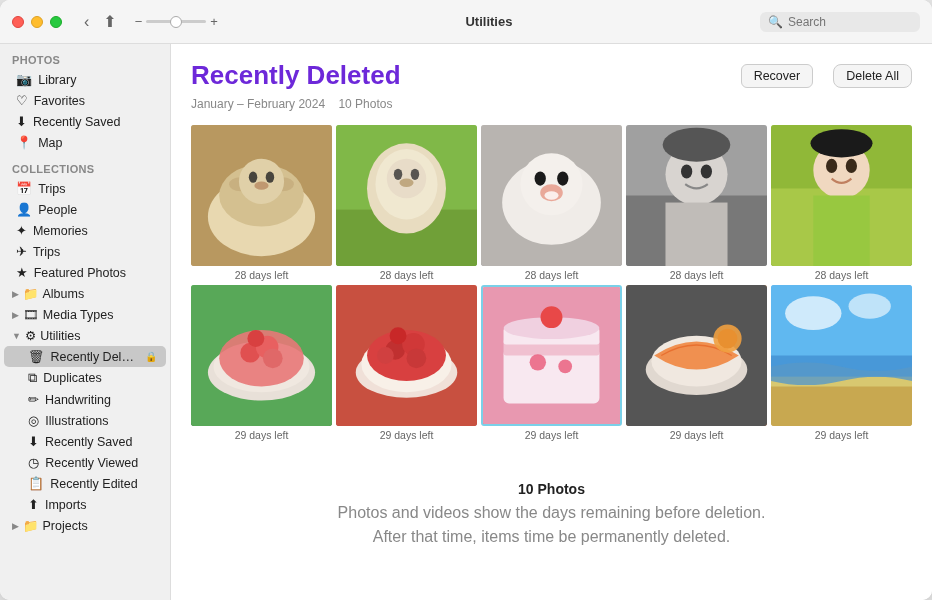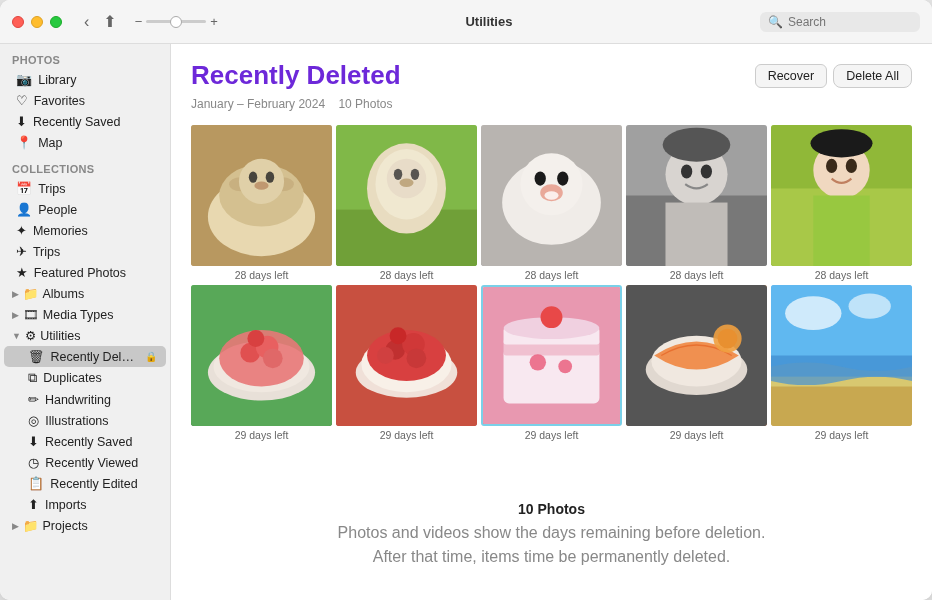--- a/index.html
+++ b/index.html
@@ -186,21 +186,21 @@
       justify-content: space-between;
       margin-bottom: 6px;
     }
     .content-title {
       font-size: 26px;
       font-weight: 700;
       color: #6d28d9;
     }
     .header-buttons {
       display: flex;
-      gap: 6px;
+      gap: 20px;
       align-items: center;
       padding-top: 4px;
     }
     .btn-recover, .btn-delete-all {
       padding: 4px 12px;
       border-radius: 6px;
       font-size: 12.5px;
       cursor: pointer;
       border: 1px solid #ccc;
       background: #f5f5f5;
@@ -213,21 +213,21 @@
     .content-subtitle {
       font-size: 12px;
       color: #888;
       margin-bottom: 14px;
     }
     
     .photo-grid {
       display: grid;
       grid-template-columns: repeat(5, 1fr);
       gap: 4px;
-      margin-bottom: 40px;
+      margin-bottom: 20px;
     }
     .photo-item {
       position: relative;
       cursor: pointer;
     }
     .photo-placeholder {
       width: 100%;
       aspect-ratio: 1;
       border-radius: 3px;
       display: flex;

